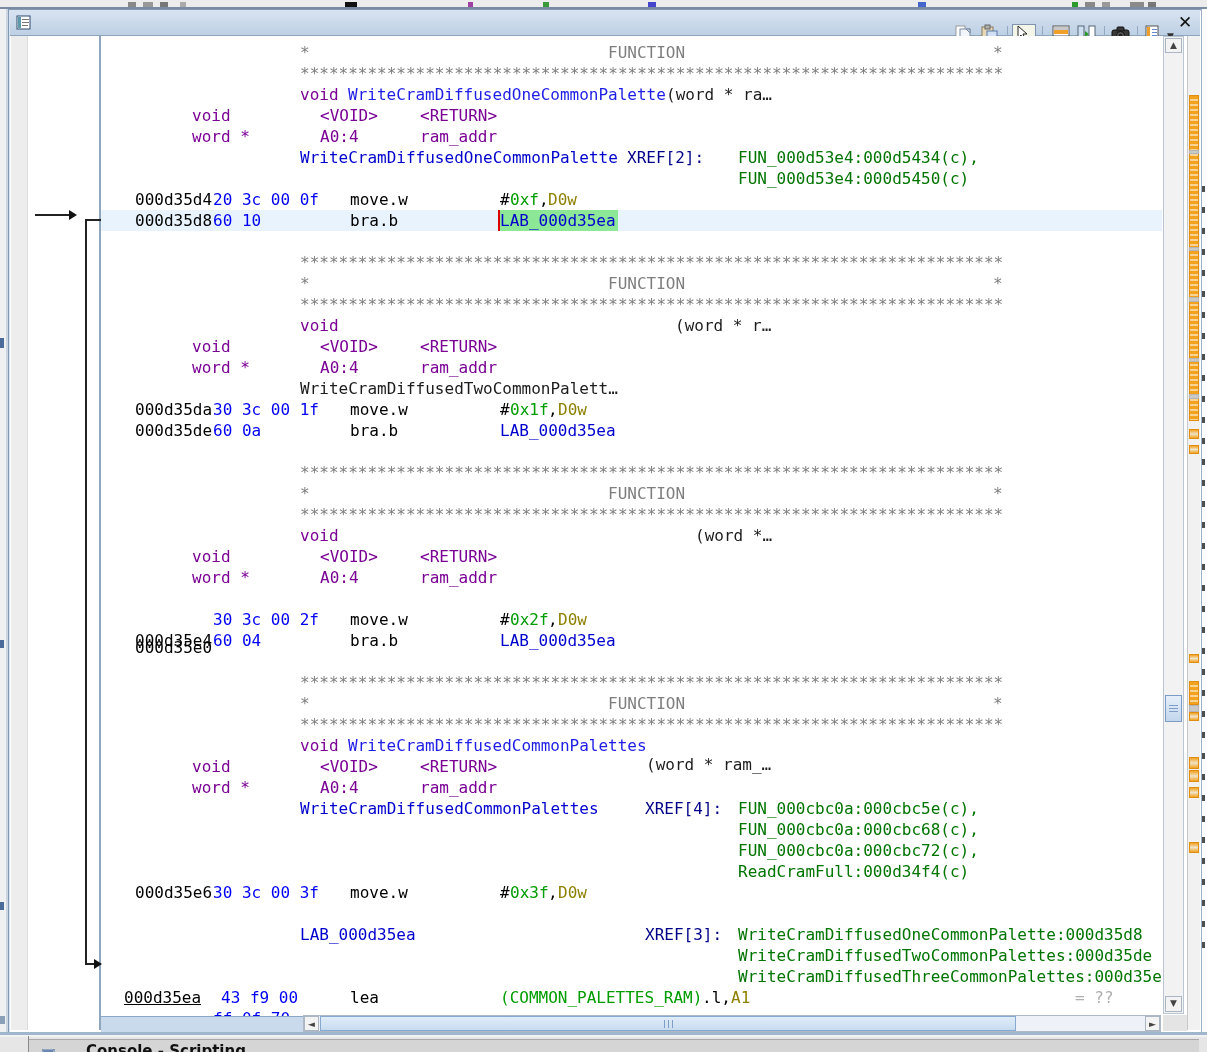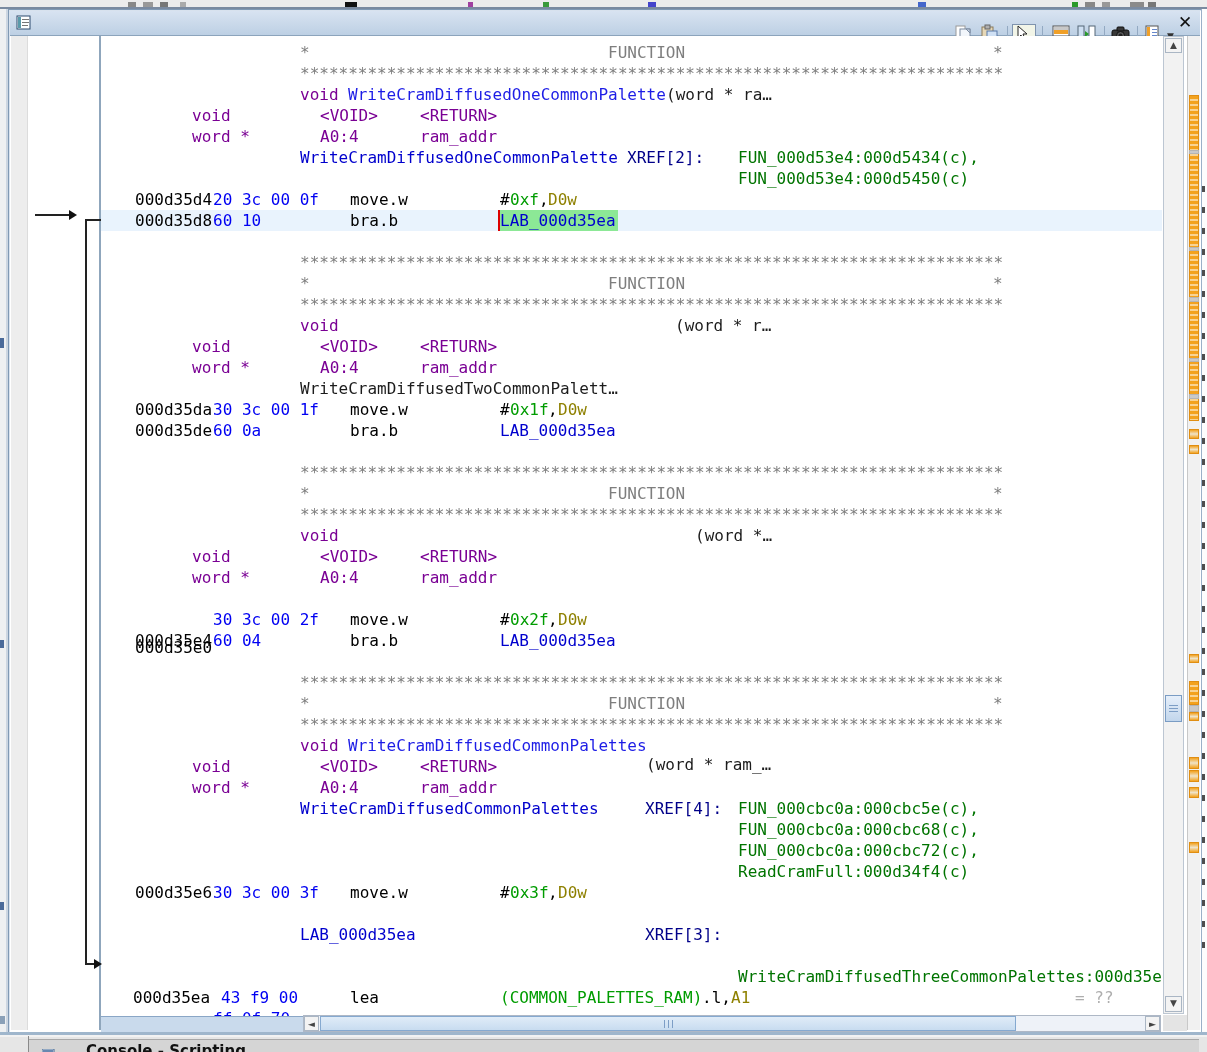--- a/index.html
+++ b/index.html
@@ -282,22 +282,24 @@
       <span class="seg cg" style="left: 728px; top: 825px;">ReadCramFull:000d34f4(c)</span>
       <span class="seg ck" style="left: 125px; top: 846px;">000d35e6</span>
       <span class="seg cb" style="left: 203px; top: 846px;">30 3c 00 3f</span>
       <span class="seg ck" style="left: 340px; top: 846px;">move.w</span>
       <span class="seg ck" style="left: 490px; top: 846px;">#</span>
       <span class="seg cs" style="left: 500px; top: 846px;">0x3f</span>
       <span class="seg ck" style="left: 538px; top: 846px;">,</span>
       <span class="seg cr" style="left: 548px; top: 846px;">D0w</span>
       <span class="seg cl" style="left: 290px; top: 888px;">LAB_000d35ea</span>
       <span class="seg cx" style="left: 635px; top: 888px;">XREF[3]:</span>
+      <span class="seg cg" style="left: 728px; top: 888px;">WriteCramDiffusedOneCommonPalette:000d35d8</span>
+      <span class="seg cg" style="left: 728px; top: 909px;">WriteCramDiffusedTwoCommonPalettes:000d35de</span>
       <span class="seg cg" style="left: 728px; top: 930px;">WriteCramDiffusedThreeCommonPalettes:000d35ea</span>
-      <span class="seg ck" style="left: 123px; top: 951px;">000d35ea</span>
+      <span class="seg ck" style="left: 114px; top: 951px; text-decoration: underline;">000d35ea</span>
       <span class="seg cb" style="left: 211px; top: 951px;">43 f9 00</span>
       <span class="seg ck" style="left: 340px; top: 951px;">lea</span>
       <span class="seg cs" style="left: 490px; top: 951px;">(COMMON_PALETTES_RAM)</span>
       <span class="seg ck" style="left: 692px; top: 951px;">.l,</span>
       <span class="seg cr" style="left: 721px; top: 951px;">A1</span>
       <span class="seg ce" style="left: 1065px; top: 951px;">= ??</span>
       <span class="seg cb" style="left: 203px; top: 972px;">ff 0f 70</span>
     </div>
 
   <div class="vsb"></div>

